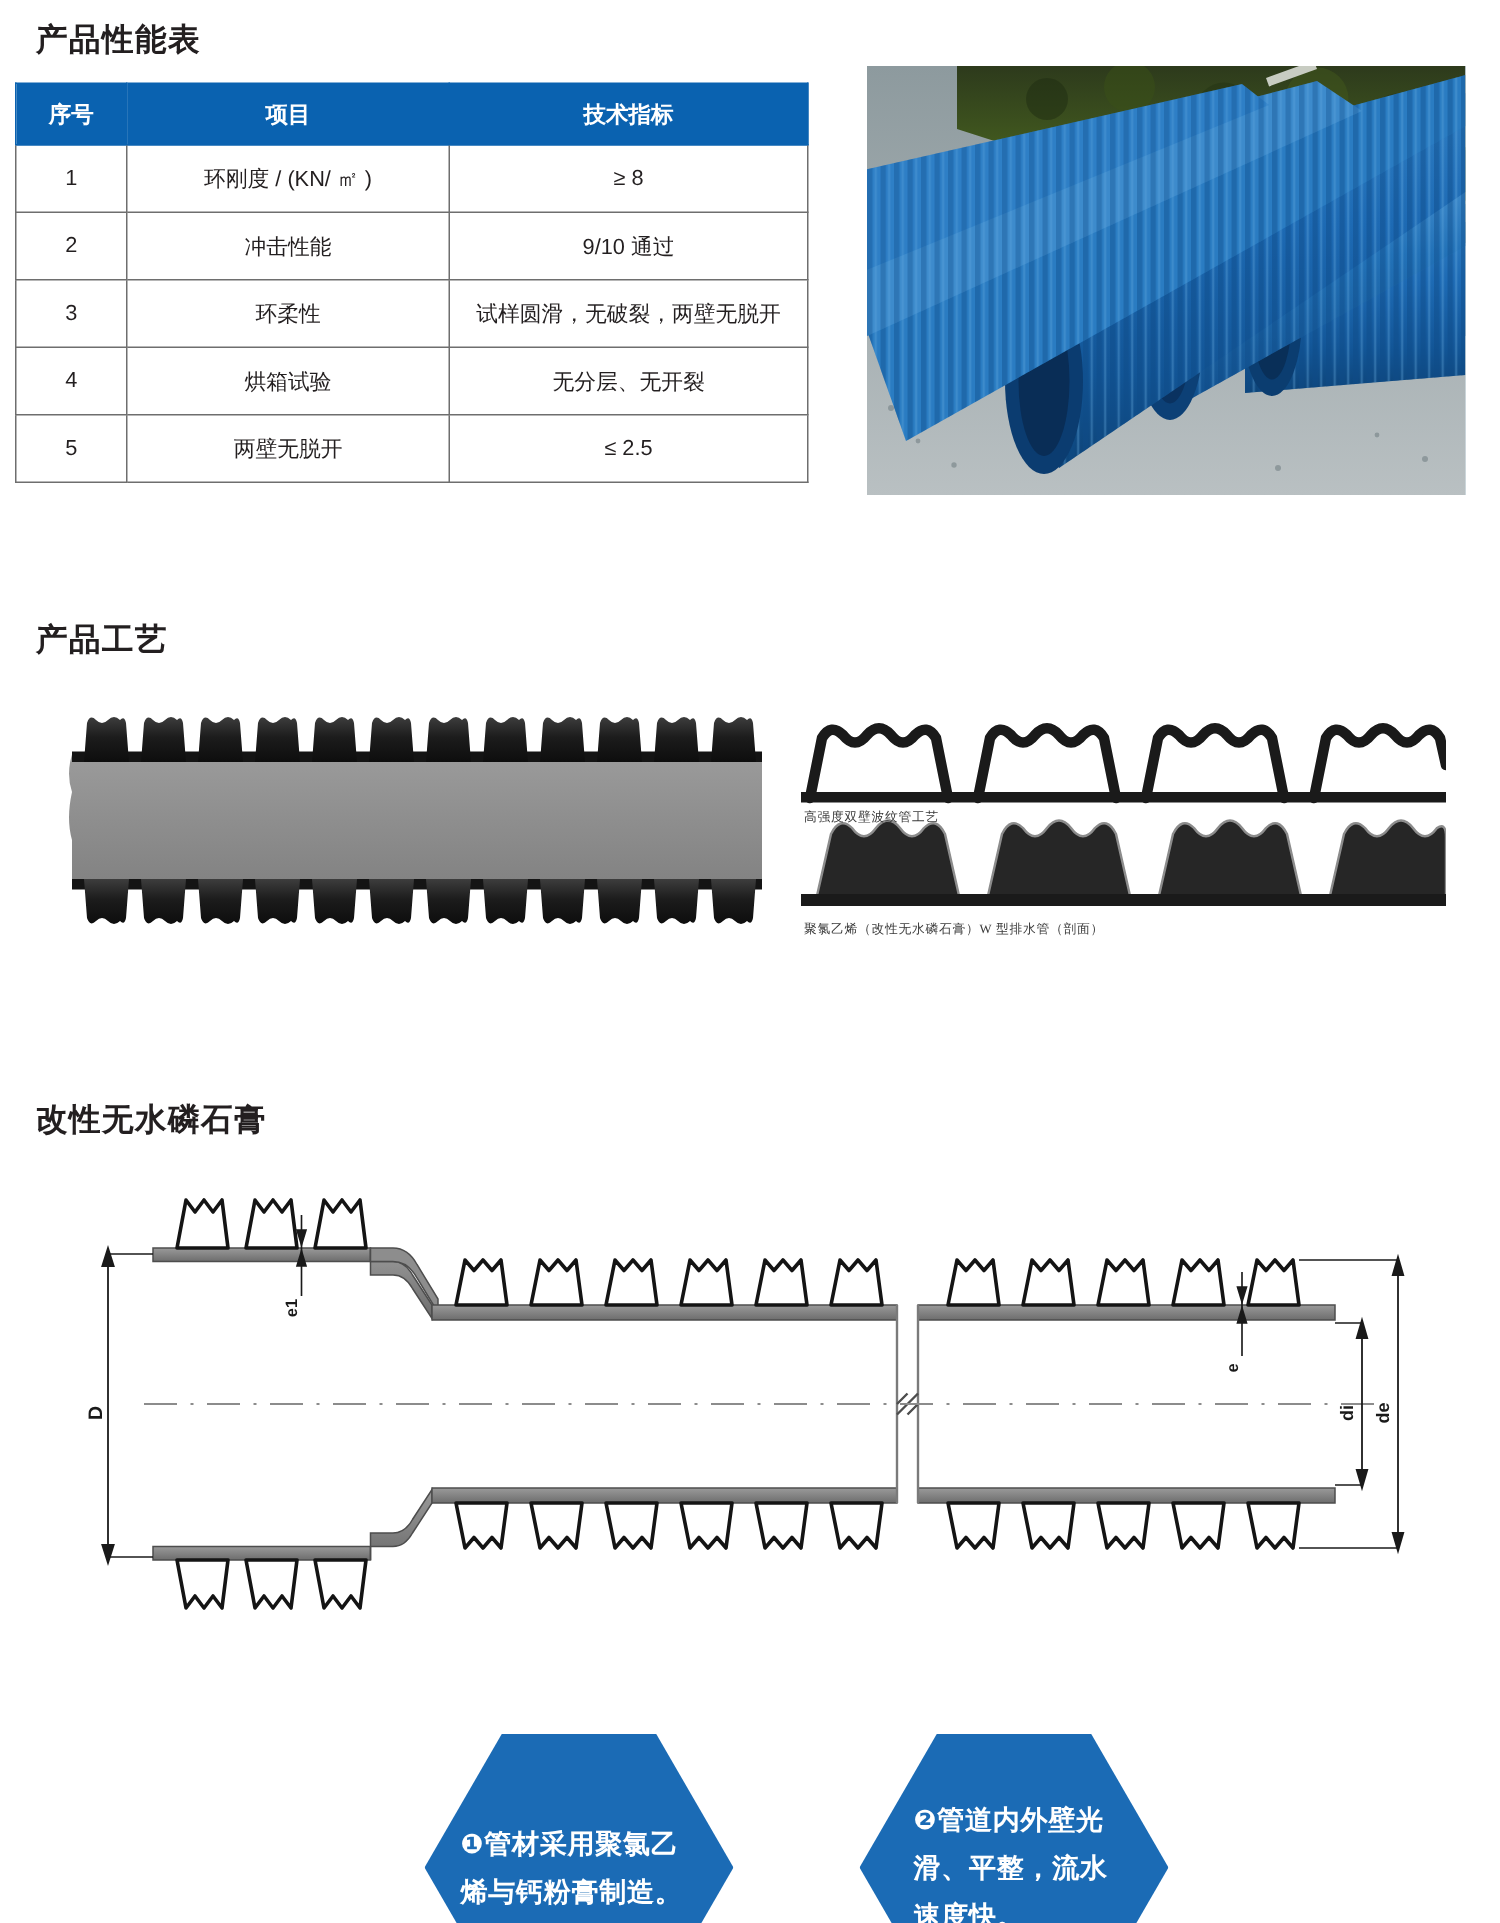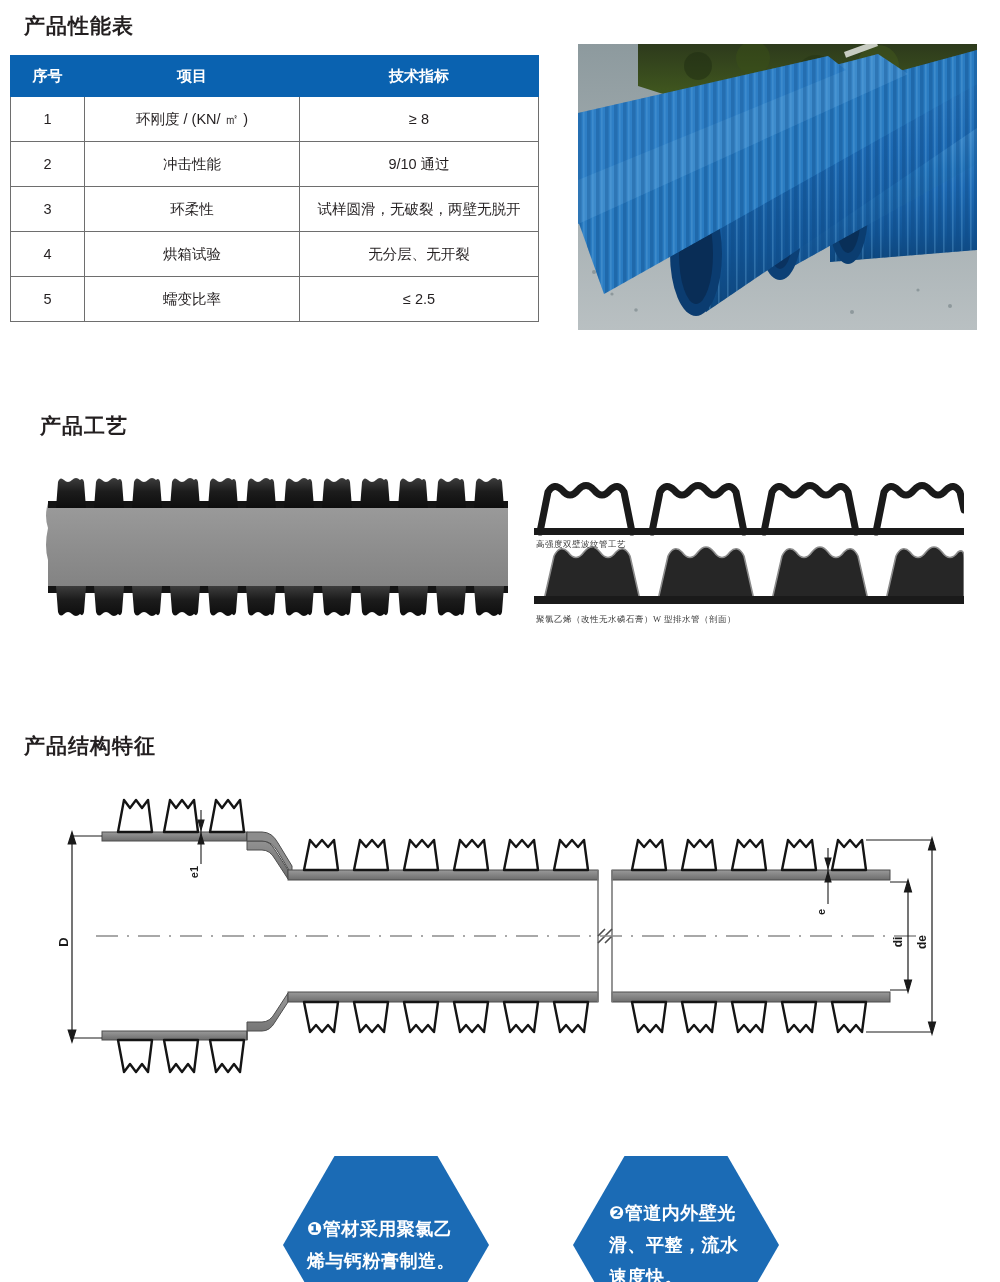--- a/index.html
+++ b/index.html
@@ -16,21 +16,21 @@
   
   .section-title{
     position:absolute;
     font-size:21px;
     font-weight:600;
     color:#231f20;
     letter-spacing:1px;
     white-space:nowrap;
   }
   #t1{left:24px;top:12px;}
-  #t2{left:24px;top:412px;margin-left:16px;}
+  #t2{left:24px;top:412px;}
   #t3{left:24px;top:732px;}
 
   
   .perf-table{
     position:absolute;left:10px;top:55px;
     width:528px;
     border-collapse:collapse;
     table-layout:fixed;
   }
   .perf-table th,.perf-table td{
@@ -144,21 +144,21 @@
         <td>环柔性</td>
         <td>试样圆滑，无破裂，两壁无脱开</td>
       </tr>
       <tr>
         <td>4</td>
         <td>烘箱试验</td>
         <td>无分层、无开裂</td>
       </tr>
       <tr>
         <td>5</td>
-        <td>蠕变比率</td>
+        <td>两壁无脱开</td>
         <td>≤ 2.5</td>
       </tr>
     </tbody>
   </table>
 
   <div class="photo">
     <svg width="399" height="286" viewBox="0 0 399 286">
       <defs>
         <linearGradient id="gr" x1="0" y1="0" x2="0" y2="1">
           <stop offset="0" stop-color="#8d9a9e"></stop>
@@ -328,21 +328,21 @@
         <path d="M238 130 L248 86 Q254 74 262 82 Q270 93 278 82 Q286 72 294 82 Q302 93 310 82 Q318 74 324 86 L334 130 Z" fill="#262626" stroke="#8c8c8c" stroke-width="1.6"></path>
         <path d="M352 130 L362 86 Q368 74 376 82 Q384 93 392 82 Q400 72 408 82 Q416 93 424 82 Q430 78 430 88 L430 130 Z" fill="#262626" stroke="#8c8c8c" stroke-width="1.6"></path>
       </g>
       <rect x="0" y="126" width="430" height="8" fill="#1a1a1a"></rect>
     </svg>
   </div>
 
   <div class="cap" id="cap1">高强度双壁波纹管工艺</div>
   <div class="cap" id="cap2">聚氯乙烯（改性无水磷石膏）W 型排水管（剖面）</div>
 
-  <div class="section-title" id="t3">产品结构特征</div>
+  <div class="section-title" id="t3">改性无水磷石膏</div>
 
   <div class="struct">
     <svg width="890" height="300" viewBox="0 0 890 300">
       <defs>
         <linearGradient id="wallg" x1="0" y1="0" x2="0" y2="1">
           <stop offset="0" stop-color="#9a9a9a"></stop>
             <stop offset="1" stop-color="#6d6d6d"></stop>
         </linearGradient>
       </defs>
 

